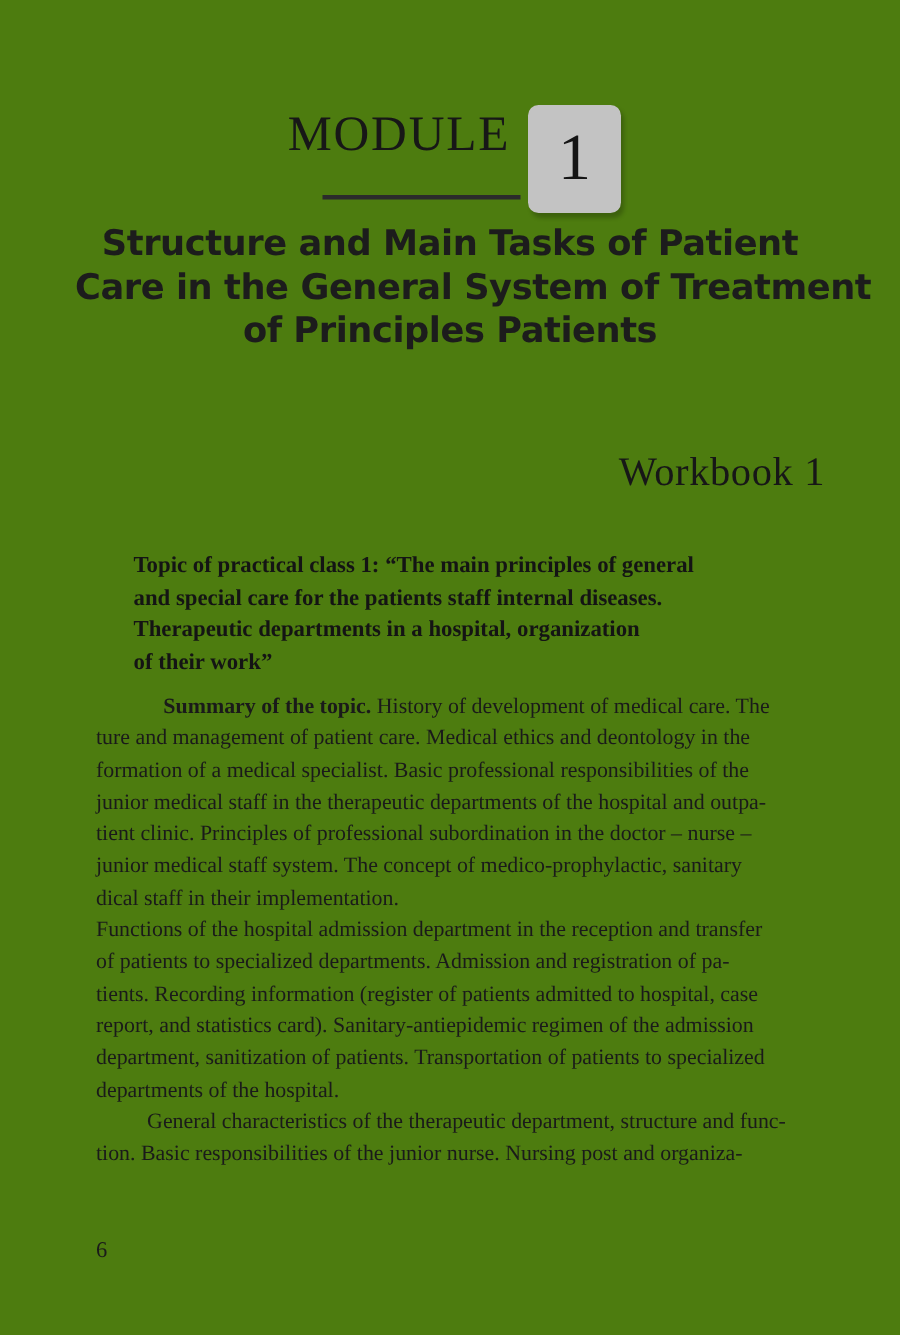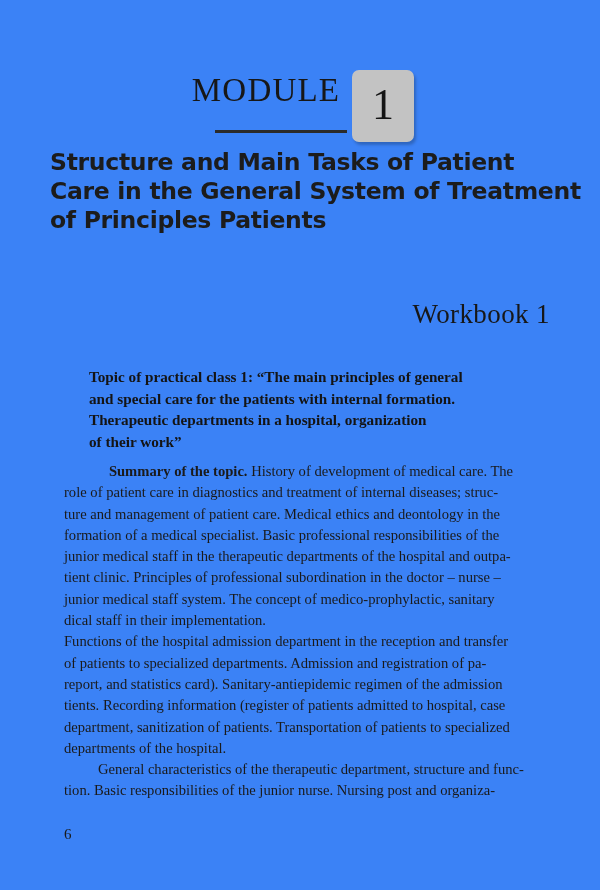--- a/index.html
+++ b/index.html
@@ -4,21 +4,21 @@
 <style>
   html, body {
     margin: 0;
     padding: 0;
     background: #ffffff;
   }
   .page {
     position: relative;
     width: 600px;
     height: 890px;
-    background: #3b82f6;
+    background: #4d7c0f;
     overflow: hidden;
     font-family: "Liberation Serif", "DejaVu Serif", serif;
     color: #1a1a1a;
   }
 
   
   .module-header {
     position: absolute;
     top: 62px;
     left: 0;
@@ -77,21 +77,21 @@
     padding-bottom: 3px;
     box-sizing: border-box;
   }
 
   
   .main-title {
     position: absolute;
     left: 50px;
     top: 148px;
     width: 500px;
-    text-align: left;
+    text-align: center;
     font-family: "DejaVu Sans", "Liberation Sans", sans-serif;
     font-weight: bold;
     font-size: 23.5px;
     line-height: 29px;
     letter-spacing: -0.3px;
     color: #1c1c1c;
   }
   .main-title div { white-space: nowrap; }
 
   
@@ -176,47 +176,46 @@
   <div class="main-title">
     <div>Structure and Main Tasks of Patient</div>
     <div>Care in the General System of Treatment</div>
     <div>of Principles Patients</div>
   </div>
 
   <div class="workbook">Workbook 1</div>
 
   <div class="topic-heading">
     <div>Topic of practical class 1: “The main principles of general</div>
-    <div>and special care for the patients with internal formation.</div>
+    <div>and special care for the patients staff internal diseases.</div>
     <div>Therapeutic departments in a hospital, organization</div>
     <div>of their work”</div>
   </div>
 
   <div class="body-text">
 
     <p class="para">
       <span class="ln just">
           <span class="indent"></span>
           <span class="lead">Summary of the topic.</span>
           <span> History of development of medical care. The</span>
         </span>
-      <span class="ln">role of patient care in diagnostics and treatment of internal diseases; struc-</span>
       <span class="ln">ture and management of patient care. Medical ethics and deontology in the</span>
       <span class="ln">formation of a medical specialist. Basic professional responsibilities of the</span>
       <span class="ln">junior medical staff in the therapeutic departments of the hospital and outpa-</span>
       <span class="ln">tient clinic. Principles of professional subordination in the doctor – nurse –</span>
       <span class="ln">junior medical staff system. The concept of medico-prophylactic, sanitary</span>
       <span class="ln">dical staff in their implementation.</span>
     </p>
 
     <p class="para">
       <span class="ln">Functions of the hospital admission department in the reception and transfer</span>
       <span class="ln">of patients to specialized departments. Admission and registration of pa-</span>
+      <span class="ln">tients. Recording information (register of patients admitted to hospital, case</span>
       <span class="ln">report, and statistics card). Sanitary-antiepidemic regimen of the admission</span>
-      <span class="ln">tients. Recording information (register of patients admitted to hospital, case</span>
       <span class="ln">department, sanitization of patients. Transportation of patients to specialized</span>
       <span class="ln">departments of the hospital.</span>
     </p>
 
     <p class="para">
       <span class="ln just">
           <span class="indent"></span>
           <span>General characteristics of the therapeutic department, structure and func-</span>
         </span>
       <span class="ln">tion. Basic responsibilities of the junior nurse. Nursing post and organiza-</span>

